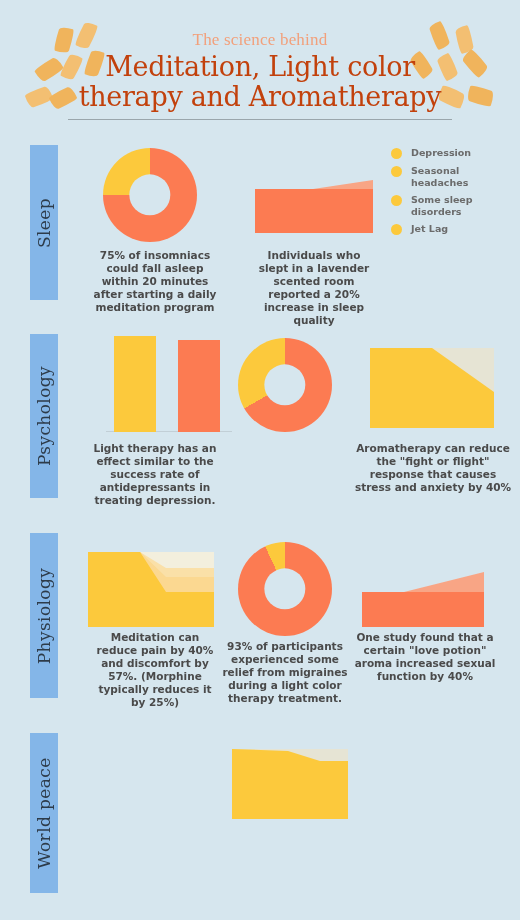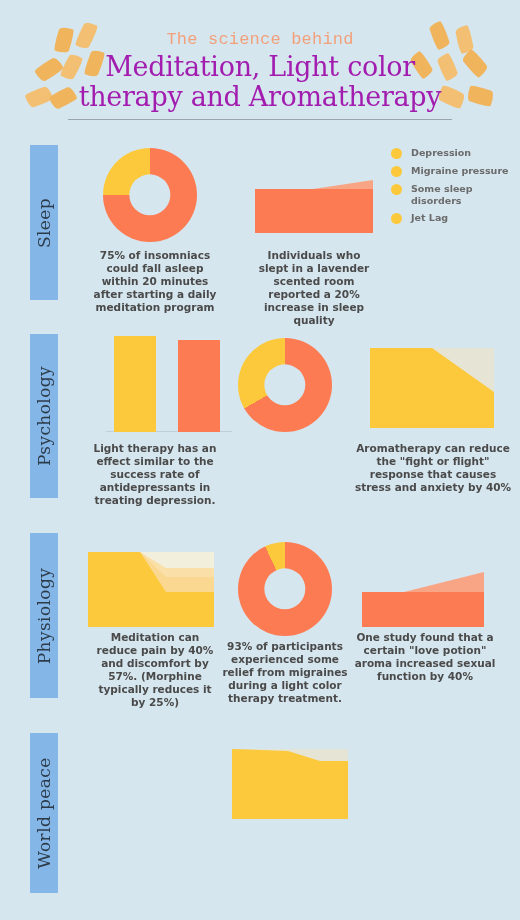--- a/index.html
+++ b/index.html
@@ -23,35 +23,35 @@
   .header {
     position: absolute;
     top: 0; left: 0;
     width: 520px;
     height: 128px;
   }
   .header-kicker {
     position: absolute;
     top: 30px; left: 0; width: 520px;
     text-align: center;
-    font-family: Liberation Mono, monospace;
+    font-family: Liberation Serif, serif;
     font-size: 17px;
     font-weight: 400;
     color: #f2a07b;
     letter-spacing: 0.2px;
   }
   .header-title {
     position: absolute;
     top: 52px; left: 0; width: 520px;
     text-align: center;
     font-family: "DejaVu Serif", serif;
     font-size: 27px;
     line-height: 30px;
     font-weight: 400;
-    color: #a21caf;
+    color: #c2410c;
     letter-spacing: -0.3px;
   }
   .header-rule {
     position: absolute;
     top: 119px; left: 68px;
     width: 384px; height: 1px;
     background: #9aa6ac;
   }
 
   
@@ -215,21 +215,21 @@
     </div>
 
     <div class="cell" style="left:352px; top:145px; width:162px; height:160px;">
       <div class="legend" style="left:10px; top:2px; width:150px;">
         <div class="legend-item">
           <span class="legend-dot"></span>
           <span class="legend-label">Depression</span>
         </div>
         <div class="legend-item">
           <span class="legend-dot"></span>
-          <span class="legend-label">Migraine pressure</span>
+          <span class="legend-label">Seasonal headaches</span>
         </div>
         <div class="legend-item">
           <span class="legend-dot"></span>
           <span class="legend-label">Some sleep disorders</span>
         </div>
         <div class="legend-item">
           <span class="legend-dot"></span>
           <span class="legend-label">Jet Lag</span>
         </div>
       </div>

